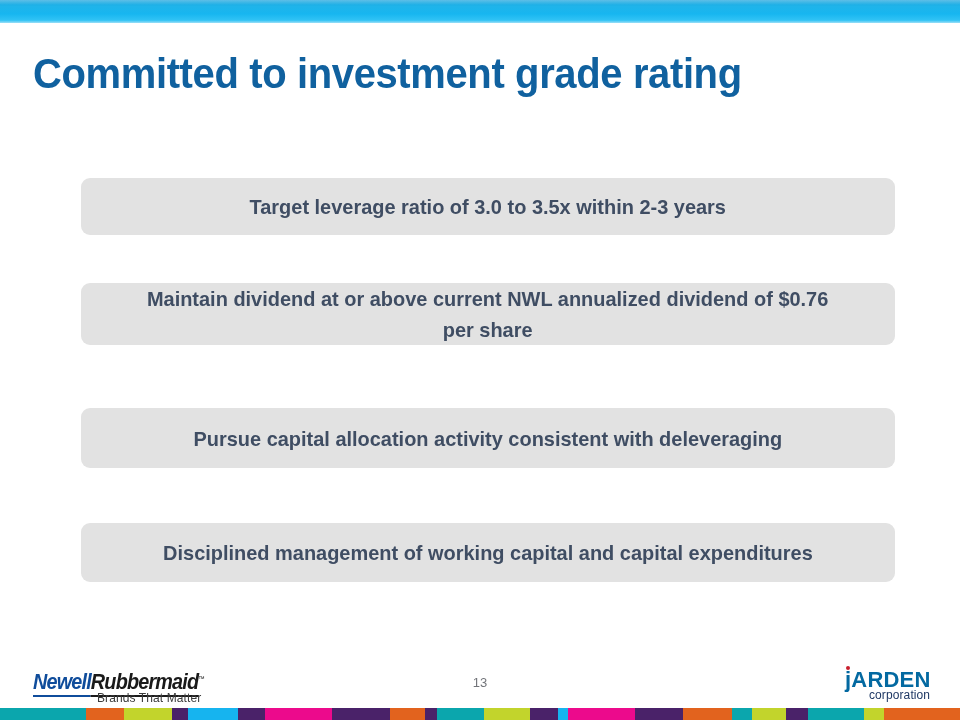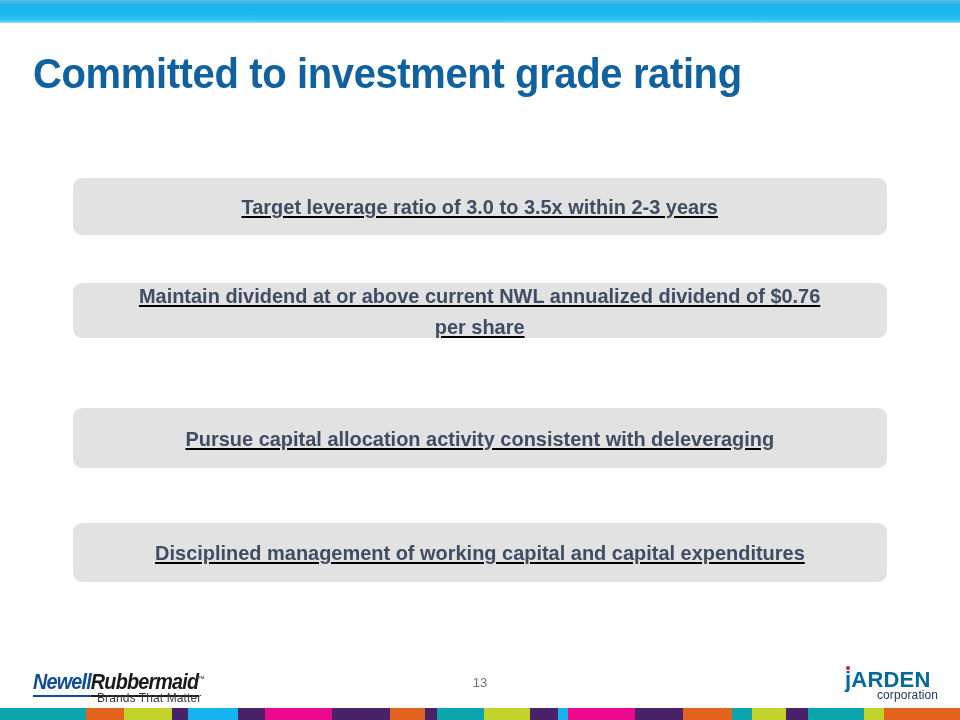--- a/index.html
+++ b/index.html
@@ -57,43 +57,42 @@
     color: #10619f;
     letter-spacing: -0.4px;
     transform: scaleX(0.93);
     transform-origin: left center;
     white-space: nowrap;
   }
 
   
   .box {
     position: absolute;
-    left: 73px;
+    left: 81px;
     width: 814px;
     background: #e2e2e2;
     border-radius: 9px;
     display: flex;
     align-items: center;
     justify-content: center;
     box-sizing: border-box;
     padding: 4px 14px;
-    text-decoration: underline;
   }
   .box-text {
     text-align: center;
     font-size: 21px;
     line-height: 31px;
     font-weight: bold;
     color: #3f4d63;
     transform: scaleX(0.95);
     transform-origin: center center;
   }
 
   #box-1 { top: 178px; height: 57px; }
-  #box-2 { top: 283px; height: 55px; }
+  #box-2 { top: 283px; height: 62px; }
   #box-3 { top: 408px; height: 60px; }
   #box-4 { top: 523px; height: 59px; }
 
   
   .page-number {
     position: absolute;
     left: 0;
     top: 675px;
     width: 960px;
     text-align: center;
@@ -182,21 +181,20 @@
     background: #c81e2d;
   }
   .jd-sub {
     position: absolute;
     left: 24px;
     top: 20px;
     font-size: 12px;
     color: #1f3864;
     letter-spacing: 0.1px;
     white-space: nowrap;
-    margin-left: 8px;
   }
 
   
   .color-strip {
     position: absolute;
     left: 0;
     top: 708px;
     width: 960px;
     height: 12px;
     display: flex;

